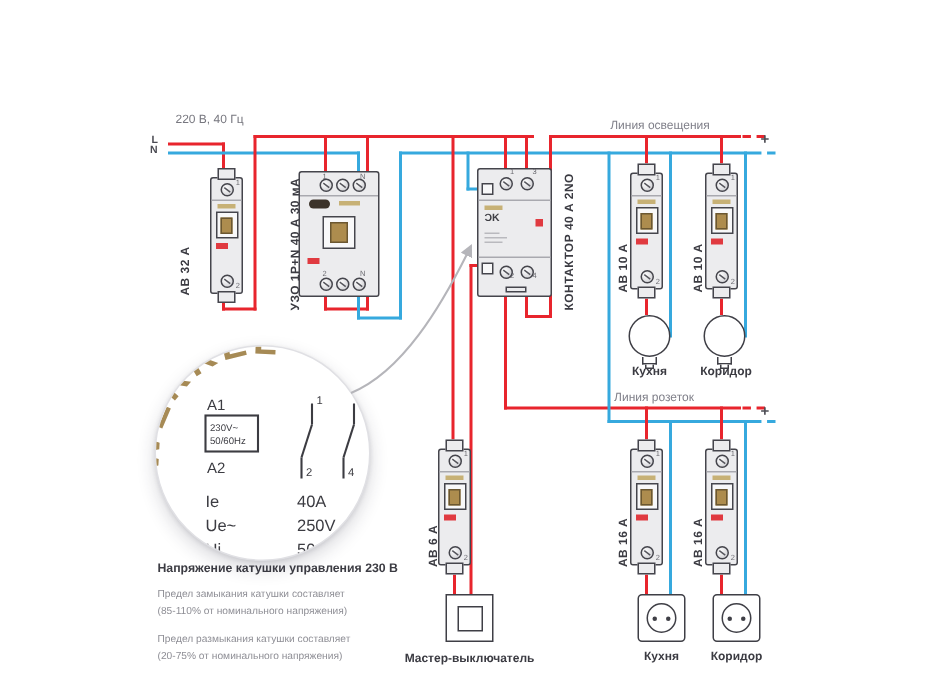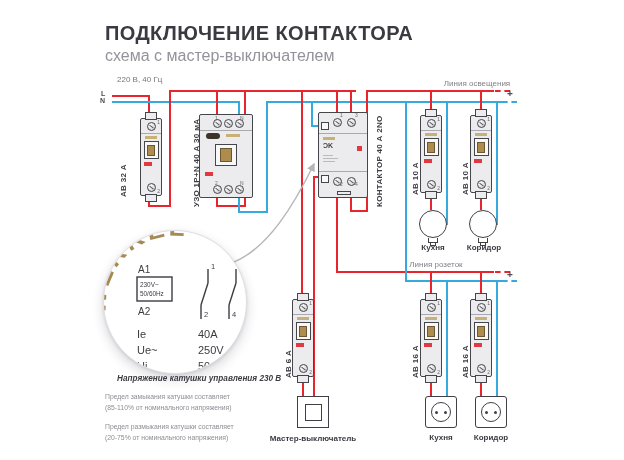--- a/index.html
+++ b/index.html
@@ -9,21 +9,21 @@
   .title{position:absolute;left:105px;top:22px;font-size:20px;font-weight:800;color:#3a3a42;letter-spacing:.4px;}
   .subtitle{position:absolute;left:105px;top:47px;font-size:16px;color:#93939b;}
   .supply-label{position:absolute;left:117px;top:75px;font-size:8px;color:#77777f;}
   .ln{position:absolute;font-size:7px;font-weight:700;color:#4a4a52;}
   .buslabel{position:absolute;font-size:8px;color:#80808a;transform:translateX(-50%);white-space:nowrap;}
   .plus{position:absolute;font-size:10px;font-weight:700;color:#4e4e55;}
   .vlabel{position:absolute;font-size:8px;font-weight:700;color:#3b3b42;white-space:nowrap;
           transform:rotate(-90deg);transform-origin:0 0;letter-spacing:.3px;}
   .hlabel{position:absolute;font-size:8px;font-weight:700;color:#3b3b42;white-space:nowrap;transform:translateX(-50%);}
   .notes{position:absolute;left:105px;top:374px;width:190px;}
-  .notes .h{font-size:8.2px;font-weight:700;color:#3c3c43;margin:0 0 9px 12px;font-style:italic;}
+  .notes .h{font-size:8.2px;font-weight:700;color:#3c3c43;margin:0 0 9px 0;}
   .notes p{font-size:6.8px;color:#8e8e95;margin:0 0 9px 0;line-height:1.55;}
   
   .w{position:absolute;}
   .r{background:#e8252d;}
   .b{background:#36a9de;}
   .dr{position:absolute;height:0;border-top:2px dashed #e8252d;}
   .db{position:absolute;height:0;border-top:2px dashed #36a9de;}
   
   .brk{position:absolute;width:22px;height:78px;background:#ececee;border:1.5px solid #45454c;border-radius:2px;
        box-sizing:border-box;display:flex;flex-direction:column;align-items:center;z-index:2;}
@@ -80,22 +80,20 @@
   .mag{position:absolute;left:103px;top:230px;width:142px;height:142px;border-radius:50%;background:#fff;
        border:1px solid #e0e0e4;box-shadow:0 5px 12px rgba(40,40,60,.18),0 1px 3px rgba(40,40,60,.12);
        overflow:hidden;z-index:3;}
   .arrow-layer{position:absolute;left:0;top:0;width:624px;height:460px;pointer-events:none;z-index:4;}
 </style>
 </head>
 <body>
 
 <div class="canvas">
 
-  <div class="title">ПОДКЛЮЧЕНИЕ КОНТАКТОРА</div>
-  <div class="subtitle">схема с мастер-выключателем</div>
 
   <div class="supply-label">220 В, 40 Гц</div>
   <div class="ln" style="left:101px;top:90px;">L</div>
   <div class="ln" style="left:100px;top:97px;">N</div>
 
   <div>
 
     <div class="w r" style="left:112px;top:95px;width:38px;height:2px;"></div>
     <div class="w r" style="left:148px;top:95px;width:2px;height:18px;"></div>
     <div class="w b" style="left:112px;top:101px;width:128px;height:2px;"></div>
@@ -155,21 +153,21 @@
     <div class="w r" style="left:430px;top:271px;width:2px;height:22px;"></div>
     <div class="w r" style="left:480px;top:271px;width:2px;height:22px;"></div>
     <div class="w r" style="left:430px;top:383px;width:2px;height:13px;"></div>
     <div class="w r" style="left:480px;top:383px;width:2px;height:13px;"></div>
     <div class="w b" style="left:446px;top:280px;width:2px;height:116px;"></div>
     <div class="w b" style="left:496px;top:280px;width:2px;height:116px;"></div>
 
     <div class="w r" style="left:302px;top:383px;width:2px;height:13px;"></div>
   </div>
 
-  <div class="buslabel" style="left:477px;top:79px;">Линия освещения</div>
+  <div class="buslabel" style="left:440px;top:79px;">Линия освещения</div>
   <div class="plus" style="left:507px;top:88px;">+</div>
   <div class="buslabel" style="left:436px;top:260px;">Линия розеток</div>
   <div class="plus" style="left:507px;top:269px;">+</div>
 
   <div class="brk" style="left:140px;top:118px;">
     <span class="tab tt"></span>
     <span class="tab tb"></span>
     <span class="tnum" style="top:1px;right:1px;">1</span>
     <span class="tnum" style="bottom:1px;right:1px;">2</span>
     <span class="screw top"></span>

